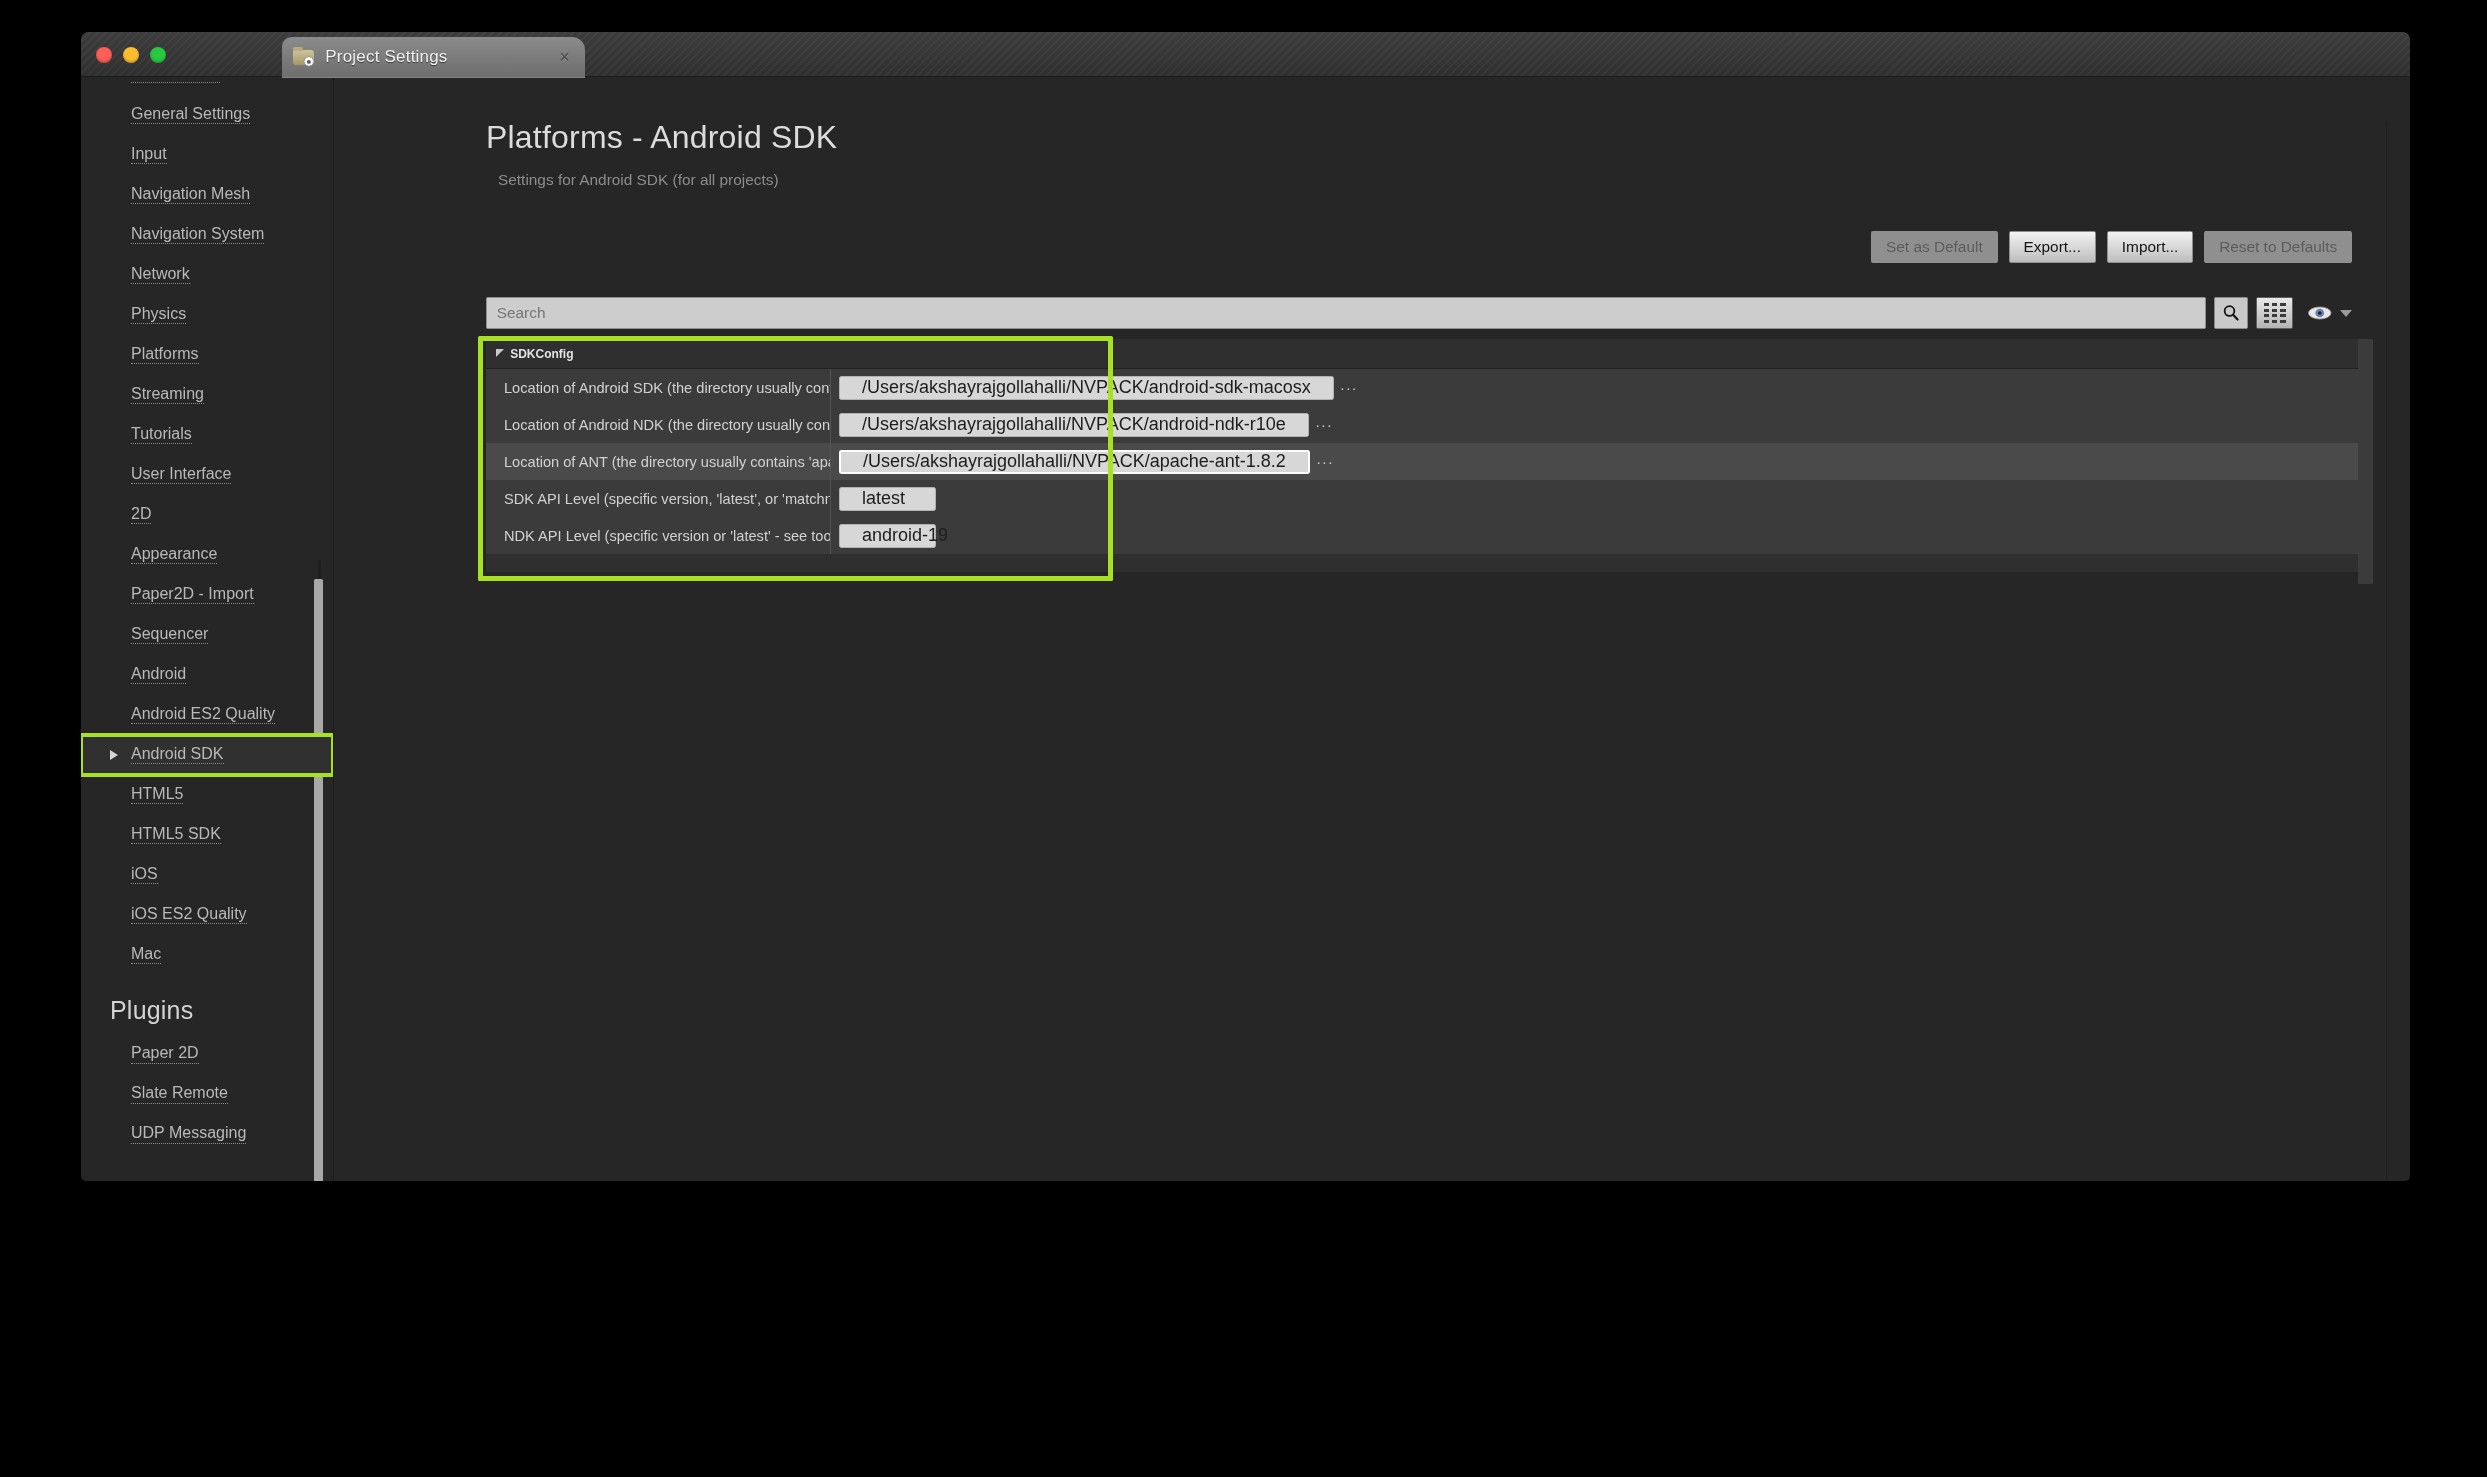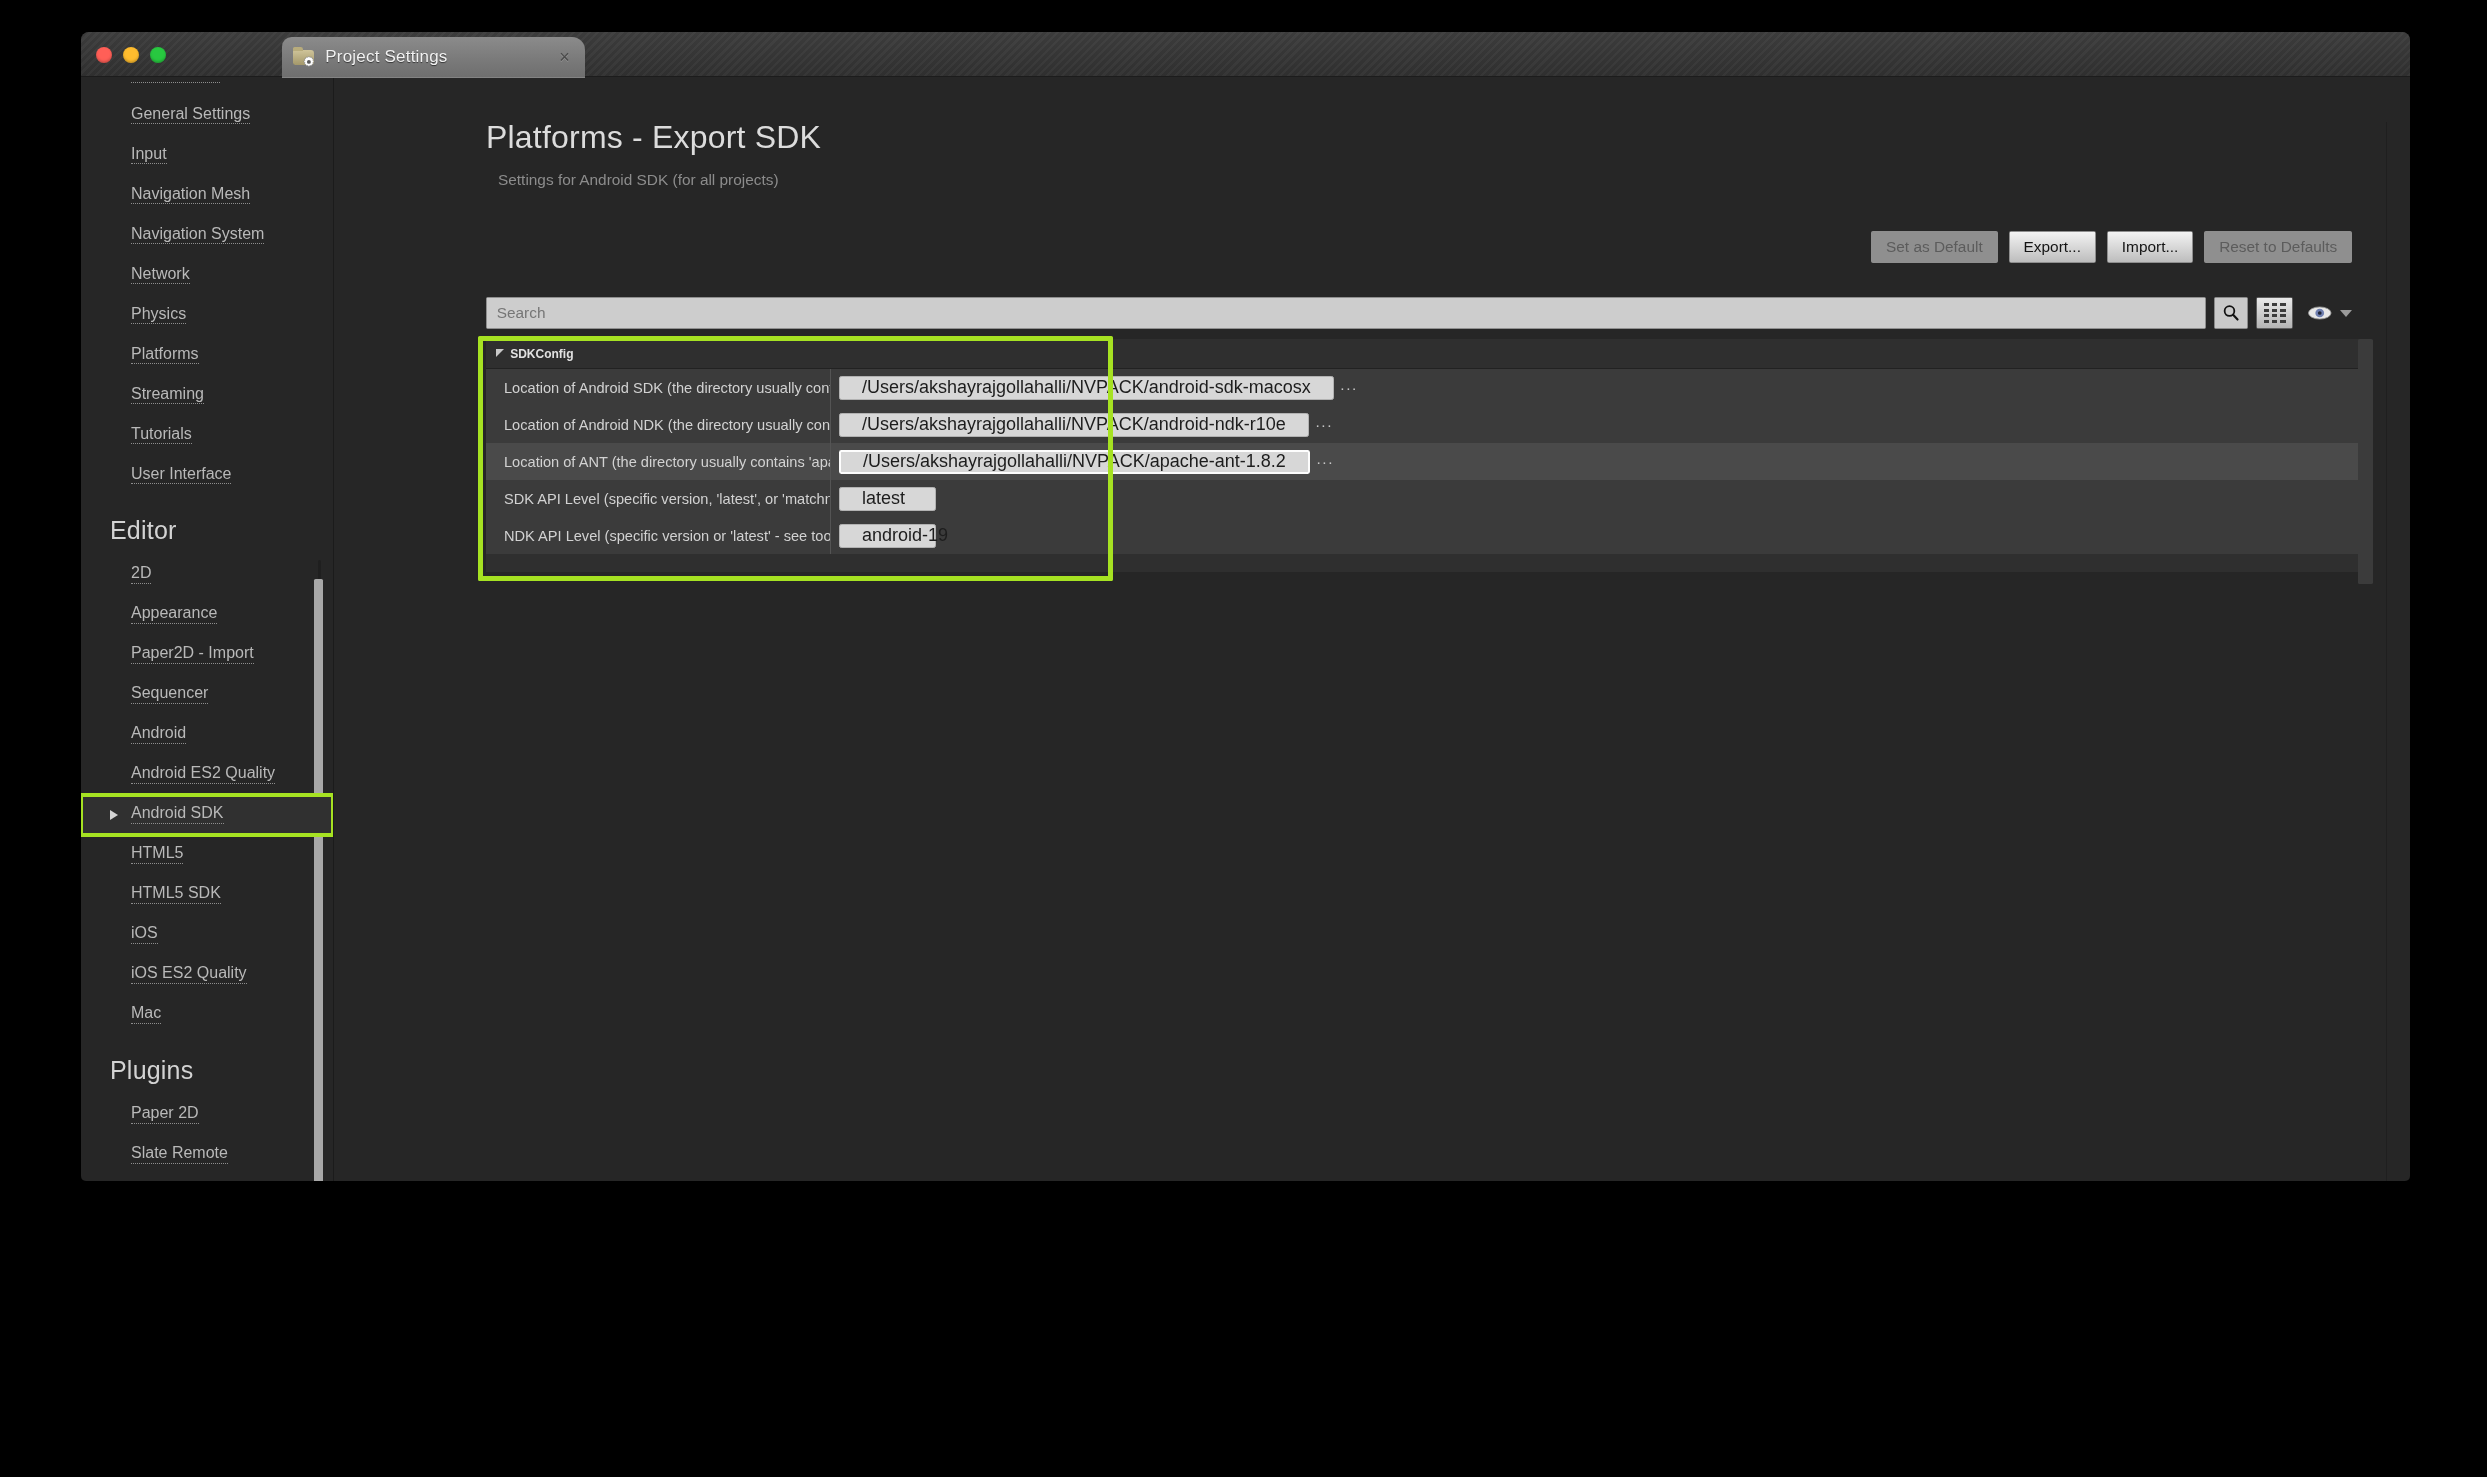--- a/index.html
+++ b/index.html
@@ -308,21 +308,20 @@
           <div class="nav-item">
             <span class="lbl">Streaming</span>
             </div>
           <div class="nav-item">
             <span class="lbl">Tutorials</span>
             </div>
           <div class="nav-item">
             <span class="lbl">User Interface</span>
             </div>
 
-          <div class="nav-head">Editor</div>
           <div class="nav-item">
             <span class="lbl">2D</span>
             </div>
           <div class="nav-item">
             <span class="lbl">Appearance</span>
             </div>
           <div class="nav-item">
             <span class="lbl">Paper2D - Import</span>
             </div>
           <div class="nav-item">
@@ -368,21 +367,21 @@
 
         </div>
       </div>
 
       <div id="side-scroll-track"></div>
       <div id="side-scrollbar"></div>
     </div>
 
     <div id="main">
 
-      <div id="page-title">Platforms - Export SDK</div>
+      <div id="page-title">Platforms - Android SDK</div>
       <div id="page-sub">Settings for Android SDK (for all projects)</div>
 
       <div id="searchrow">
         <div id="search-field">
           <span class="ph">Search</span>
         </div>
         <div class="searchbtn">
           <svg width="19.4" height="19.4" viewBox="0 0 24 24">
             <circle cx="10.5" cy="10" r="6" fill="none" stroke="#111" stroke-width="2.2"></circle>
             <line x1="15" y1="14.5" x2="20.5" y2="20.5" stroke="#111" stroke-width="2.6" stroke-linecap="round"></line>

